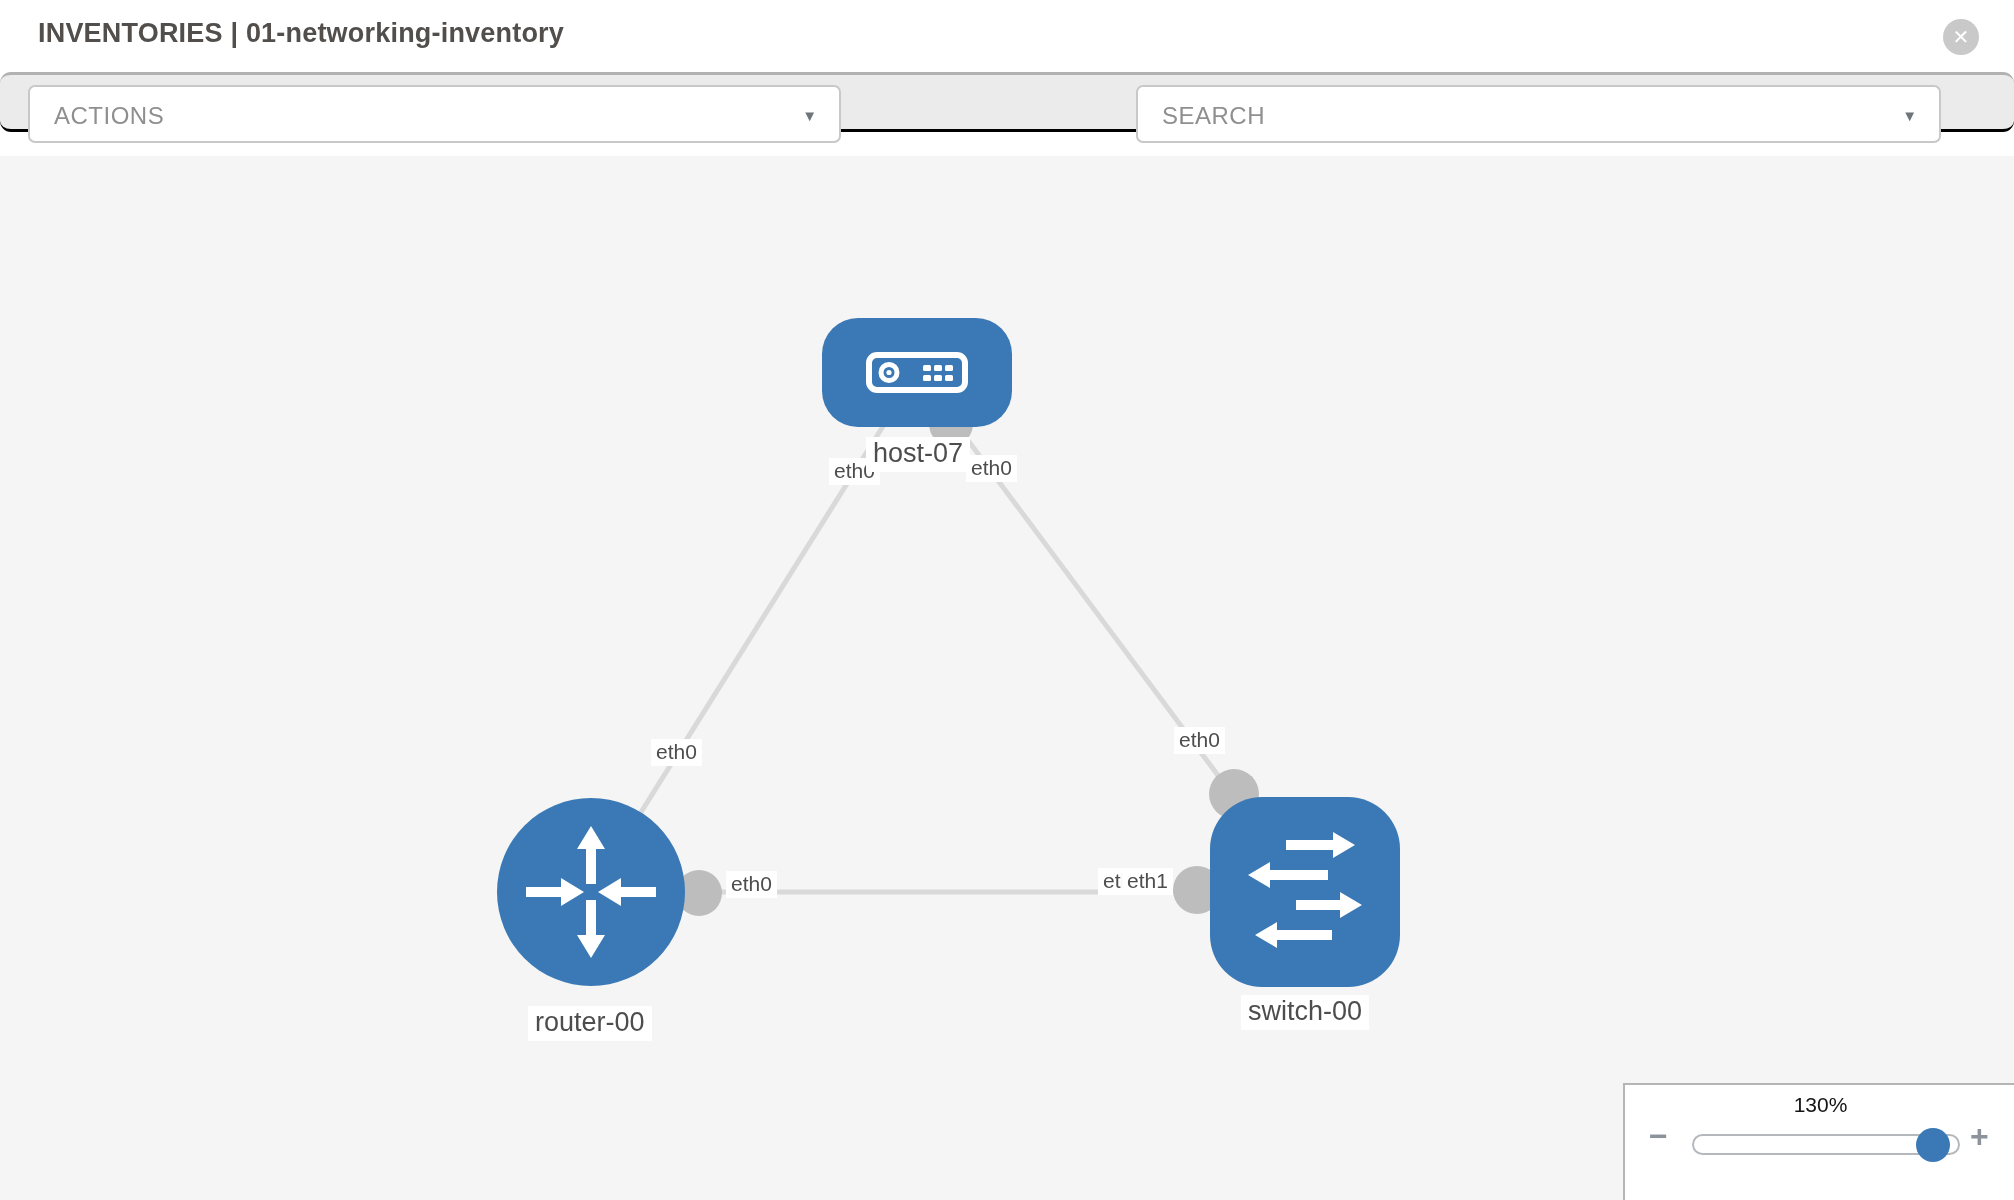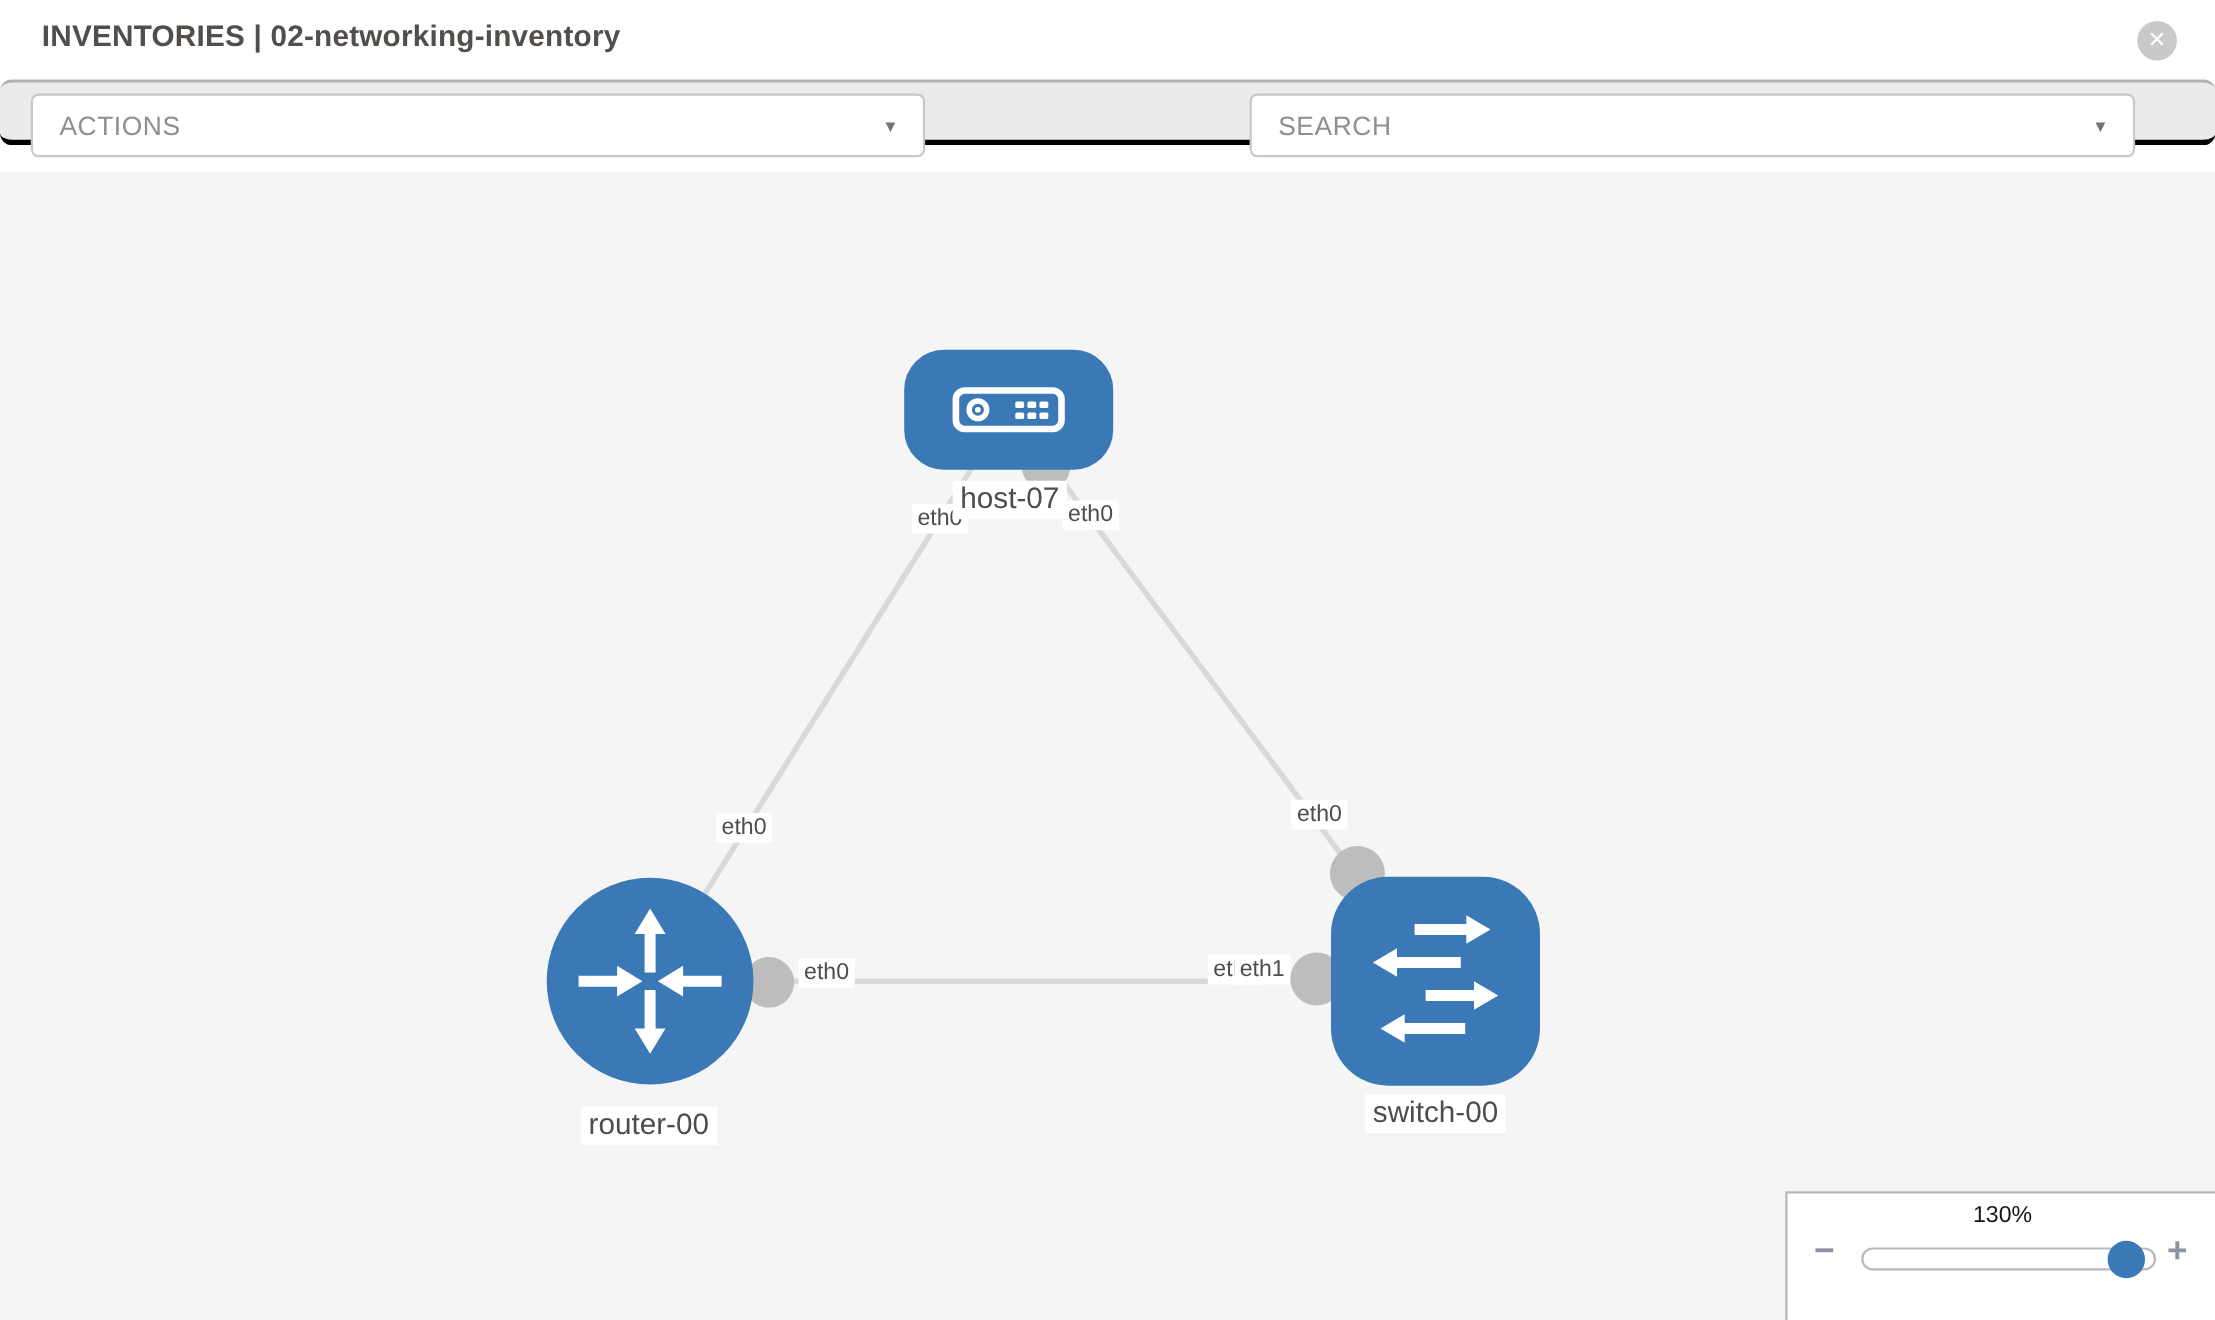--- a/index.html
+++ b/index.html
@@ -8,21 +8,21 @@
   #app { position:relative; width:2014px; height:1200px; overflow:hidden; }
 
   
   .header { position:absolute; left:0; top:0; width:2014px; height:72px; background:#ffffff; }
   .header-title { position:absolute; left:38px; top:18px; font-size:27px; font-weight:bold; color:#514e4b; letter-spacing:0.2px; }
   .close-btn { position:absolute; left:1943px; top:19px; width:36px; height:36px; border-radius:50%; background:#c9c9c9;
     color:#ffffff; font-size:20px; font-weight:bold; text-align:center; line-height:36px; cursor:pointer; }
 
   
   .toolbar { position:absolute; left:0; top:72px; width:2014px; height:60px; background:#ebebeb;
-    border-top:3px solid #b2b2b2; border-bottom:5px solid #000000;border-radius:11px; }
+    border-top:3px solid #b2b2b2; border-bottom:3px solid #000000;border-radius:11px; }
   .select-box { position:absolute; top:10px; height:58px; background:#ffffff; border:2px solid #c8c8c8; border-radius:7px; }
   .select-box .ph { position:absolute; left:24px; top:15px; font-size:24px; color:#8f8f8f; letter-spacing:0.5px; }
   .select-box .caret { position:absolute; right:22px; top:20px; font-size:15px; color:#70757c; }
   .actions-box { left:28px; width:813px; }
   .search-box { left:1136px; width:805px; }
   .tool-icon { position:absolute; top:97px; width:34px; height:34px; cursor:pointer; }
   .tool-icon svg { width:100%; height:100%; }
 
   
   .canvas { position:absolute; left:0; top:156px; width:2014px; height:1044px; background:#f5f5f5; }
@@ -45,21 +45,21 @@
   .zoom-plus  { position:absolute; left:345px; top:33px; font-size:32px; font-weight:bold; color:#8d939c; cursor:pointer; }
   .zoom-track { position:absolute; left:67px; top:49px; width:268px; height:21px; border:2px solid #b5b9bd; border-radius:11px; background:#ffffff; cursor:pointer; }
   .zoom-thumb { position:absolute; left:222px; top:-8px; width:34px; height:34px; border-radius:50%; background:#3a79b5; cursor:grab; }
 </style>
 </head>
 <body>
 
 <div id="app">
 
   <div class="header">
-    <div class="header-title">INVENTORIES | 02-networking-inventory</div>
+    <div class="header-title">INVENTORIES | 01-networking-inventory</div>
     <div class="close-btn">
       <span>✕</span>
     </div>
   </div>
 
   <div class="toolbar">
     <div class="select-box actions-box">
       <span class="ph">ACTIONS</span>
       <span class="caret">▼</span>
     </div>

